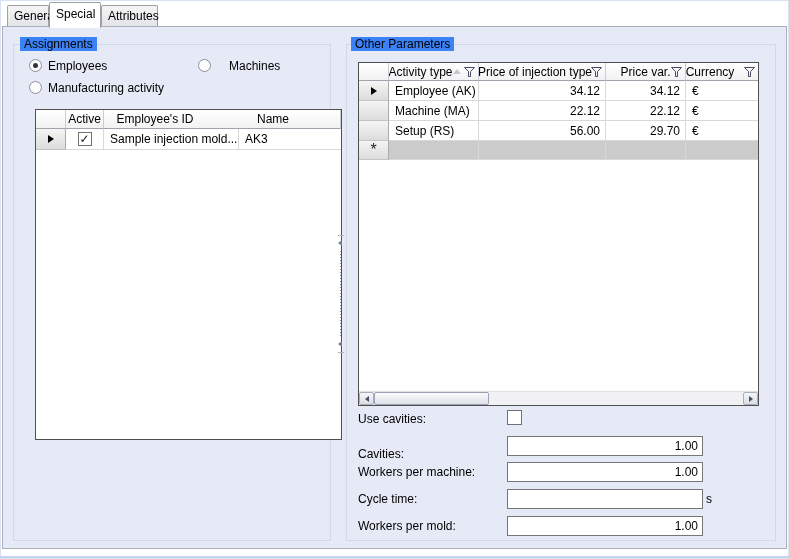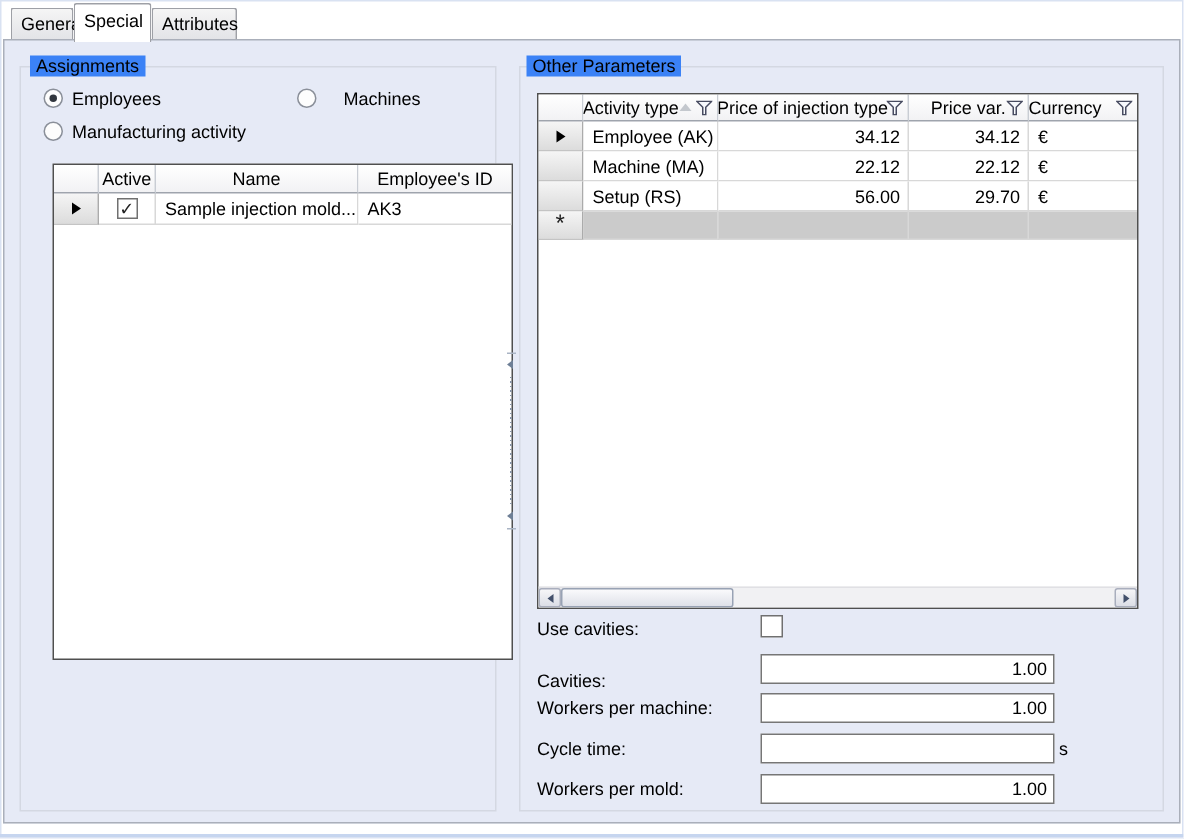--- a/index.html
+++ b/index.html
@@ -146,22 +146,22 @@
 <div class="abs" style="left:48px; top:59px;">Employees</div>
 <div class="radio" style="left:198px; top:59px;"></div>
 <div class="abs" style="left:217px; top:59px;margin-left:12px;">Machines</div>
 <div class="radio" style="left:29px; top:81px;"></div>
 <div class="abs" style="left:48px; top:81px;">Manufacturing activity</div>
 
 <div class="grid" style="left:19px; top:109px; width:307px; height:331px;margin-left:16px;">
   <div class="grid-header" style="height:19px;">
     <div class="hcell" style="width:30px;"></div>
     <div class="hcell" style="width:38px;">Active</div>
+    <div class="hcell" style="flex:1; border-right:none;">Employee's ID</div>
     <div class="hcell" style="width:135px;">Name</div>
-    <div class="hcell" style="flex:1; border-right:none;">Employee's ID</div>
   </div>
   <div class="grid-row" style="height:21px;">
     <div class="rowhdr" style="width:30px;">
       <span class="row-indicator"></span>
     </div>
     <div class="cell" style="width:38px; justify-content:center;">
       <span class="checkbox">✓</span>
     </div>
     <div class="cell txt-l" style="width:135px;">Sample injection mold...</div>
     <div class="cell txt-l" style="flex:1; border-right:none;">AK3</div>

